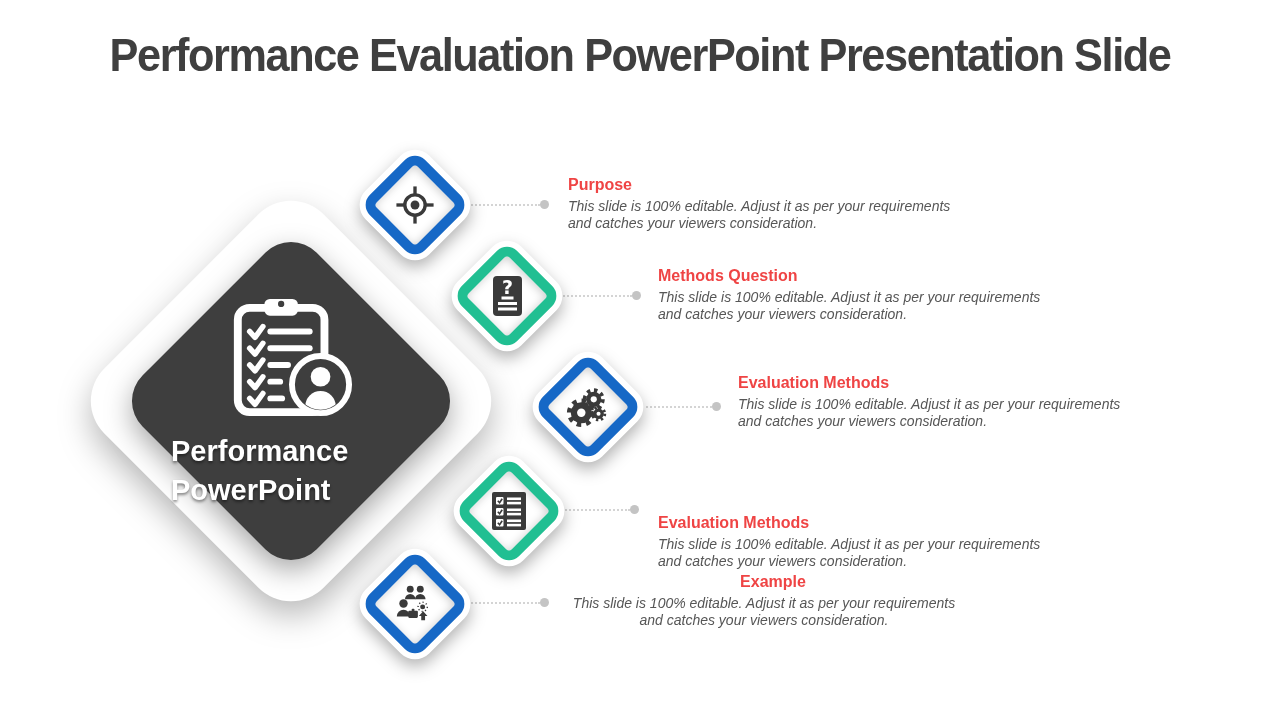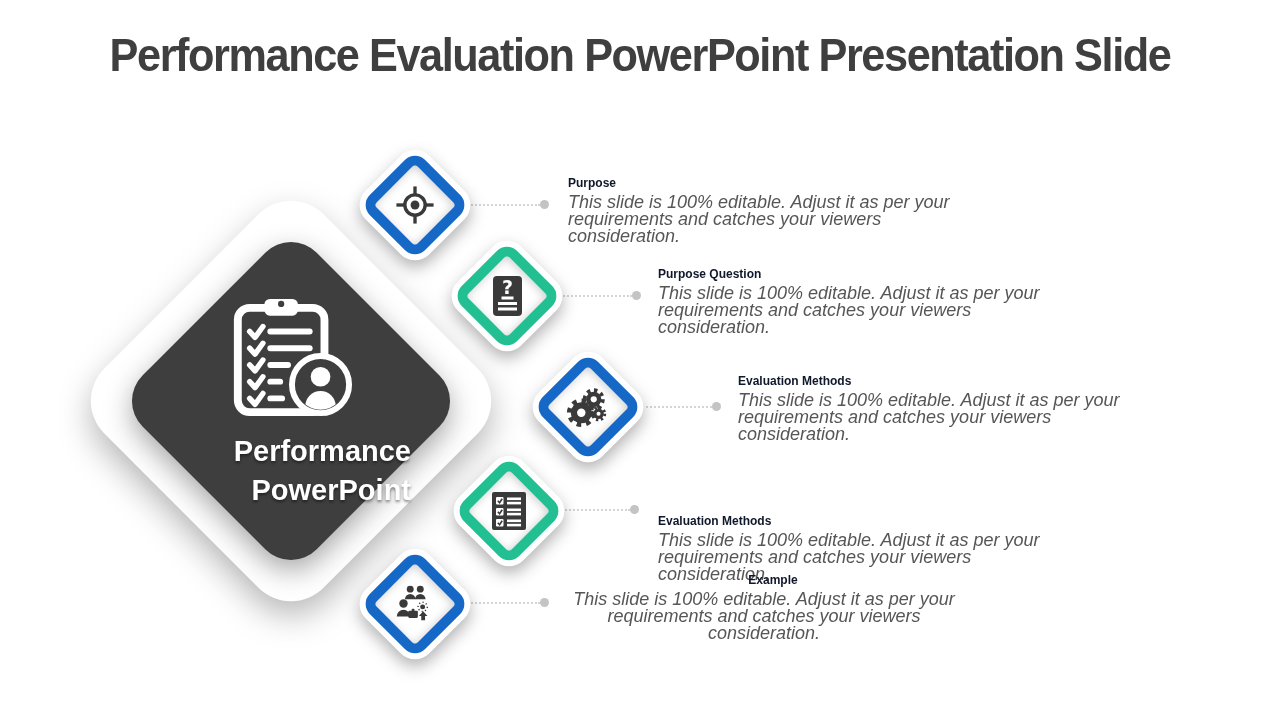--- a/index.html
+++ b/index.html
@@ -12,42 +12,42 @@
     transform:scaleX(.94);transform-origin:50% 50%;white-space:nowrap;}
 
   
   .big-wrap{position:absolute;left:136px;top:246px;width:310px;height:310px;
     filter:drop-shadow(0 14px 16px rgba(0,0,0,.28));z-index:1;}
   .big-white{width:310px;height:310px;background:#fff;border-radius:46px;transform:rotate(45deg);}
   .dark-wrap{position:absolute;left:168px;top:278px;width:246px;height:246px;
     filter:drop-shadow(0 10px 14px rgba(0,0,0,.35));z-index:2;}
   .dark-diamond{width:246px;height:246px;background:#3e3e3e;border-radius:36px;transform:rotate(45deg);}
   .center-icon{position:absolute;left:226px;top:296px;width:128px;height:128px;z-index:3;}
-  .center-label{position:absolute;left:171px;top:432px;width:240px;z-index:3;text-align:right;
+  .center-label{position:absolute;left:171px;top:432px;width:240px;z-index:3;text-align:left;
     color:#fff;font-size:29px;font-weight:bold;line-height:39px;
     text-shadow:0 2px 3px rgba(0,0,0,.45);}
 
   
   .diamond-wrap{position:absolute;width:78px;height:78px;
     filter:drop-shadow(0 7px 8px rgba(0,0,0,.30));z-index:3;}
   .diamond{width:58px;height:58px;border:10px solid var(--accent,#1668c6);border-radius:14px;
     background:#fff;transform:rotate(45deg);
     box-shadow:0 0 0 6px #fff, inset 0 2px 10px rgba(0,0,0,.20);
     display:flex;align-items:center;justify-content:center;}
   .diamond .icon{transform:rotate(-45deg);width:46px;height:46px;
     display:flex;align-items:center;justify-content:center;}
 
   
   .connector{position:absolute;height:0;border-top:2px dotted #d4d4d4;z-index:0;}
   .dot{position:absolute;width:9px;height:9px;border-radius:50%;background:#c4c4c4;z-index:0;}
 
   
   .item-text{position:absolute;width:410px;z-index:4;}
-  .item-heading{font-size:12px;font-weight:bold;color:#0f172a;margin:0 0 4px 0;}
-  .item-desc{font-size:18px;font-style:italic;color:#565656;line-height:17px;width:392px;}
+  .item-heading{font-size:16px;font-weight:bold;color:#ef4444;margin:0 0 4px 0;}
+  .item-desc{font-size:14px;font-style:italic;color:#565656;line-height:17px;width:392px;}
 </style>
 </head>
 <body>
 
 <div class="stage">
 
   <div class="slide-title">Performance Evaluation PowerPoint Presentation Slide</div>
 
   <div class="connector" style="left:468px;top:204px;width:72px;"></div>
   <div class="dot" style="left:540px;top:200px;"></div>
@@ -124,21 +124,21 @@
           <rect x="9" y="3" width="29" height="40" rx="4" fill="#3a3a3a"></rect>
           <text x="23.5" y="21" font-size="19" font-weight="bold" fill="#fff" text-anchor="middle" font-family="DejaVu Sans, sans-serif">?</text>
           <rect x="17.5" y="23.5" width="12" height="3" fill="#fff"></rect>
           <rect x="14" y="29" width="19" height="3" fill="#fff"></rect>
           <rect x="14" y="34.5" width="19" height="3" fill="#fff"></rect>
         </svg>
       </div>
     </div>
   </div>
   <div class="item-text" style="left:658px;top:267px;">
-    <div class="item-heading">Purpose Question</div>
+    <div class="item-heading">Methods Question</div>
     <div class="item-desc">This slide is 100% editable. Adjust it as per your requirements and catches your viewers consideration.</div>
   </div>
 
   <div class="diamond-wrap" style="left:549px;top:368px;">
     <div class="diamond" style="--accent: #1668c6;">
       <div class="icon">
         <svg width="46" height="46" viewBox="0 0 48 48">
           <g fill="#3a3a3a" stroke="#3a3a3a">
             <circle cx="30" cy="16" r="8" stroke="none"></circle>
             <circle cx="30" cy="16" r="9.5" fill="none" stroke-width="4" stroke-dasharray="3.6 3.85"></circle>

